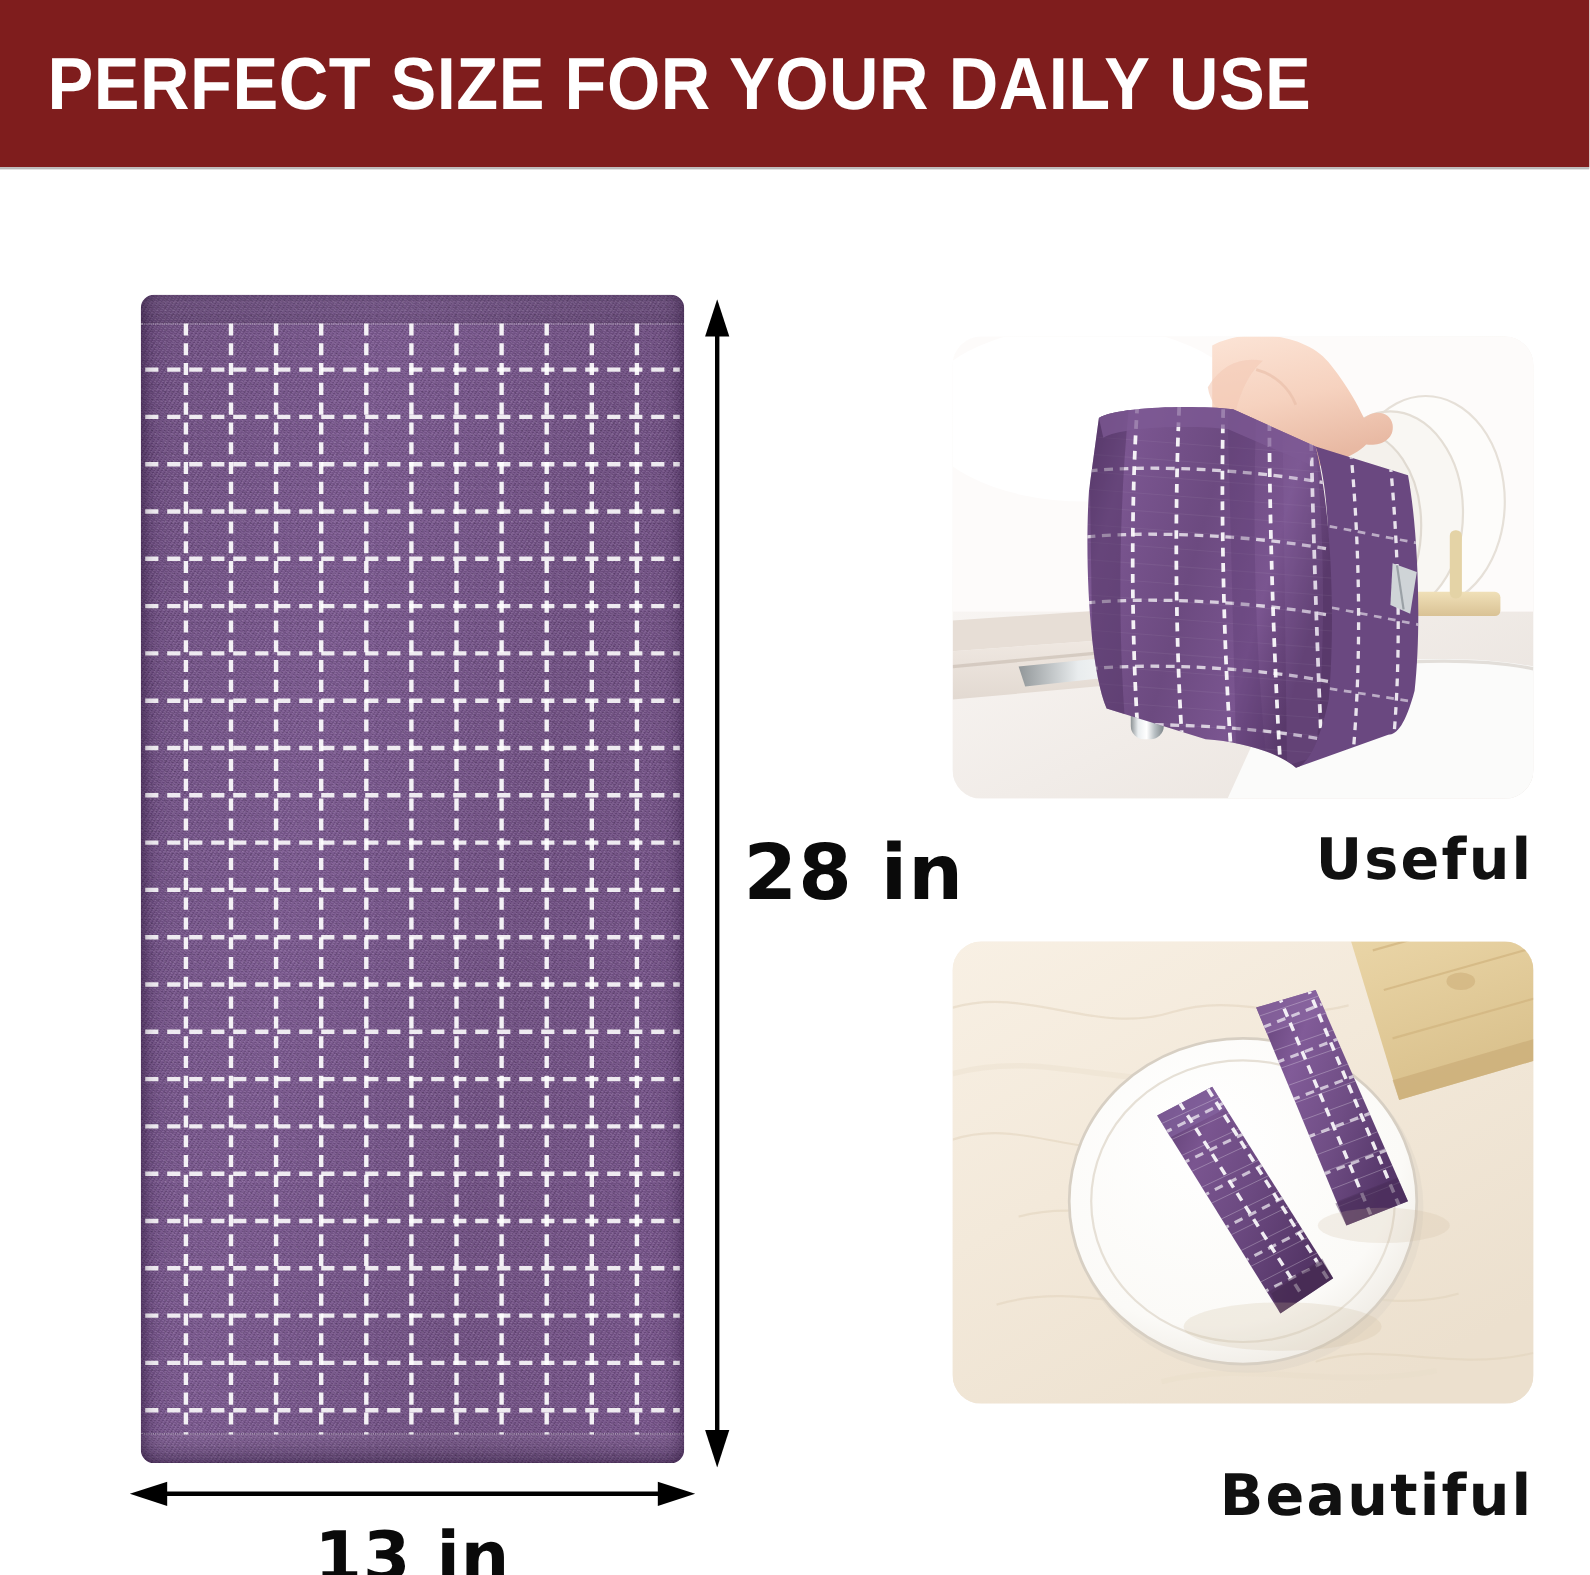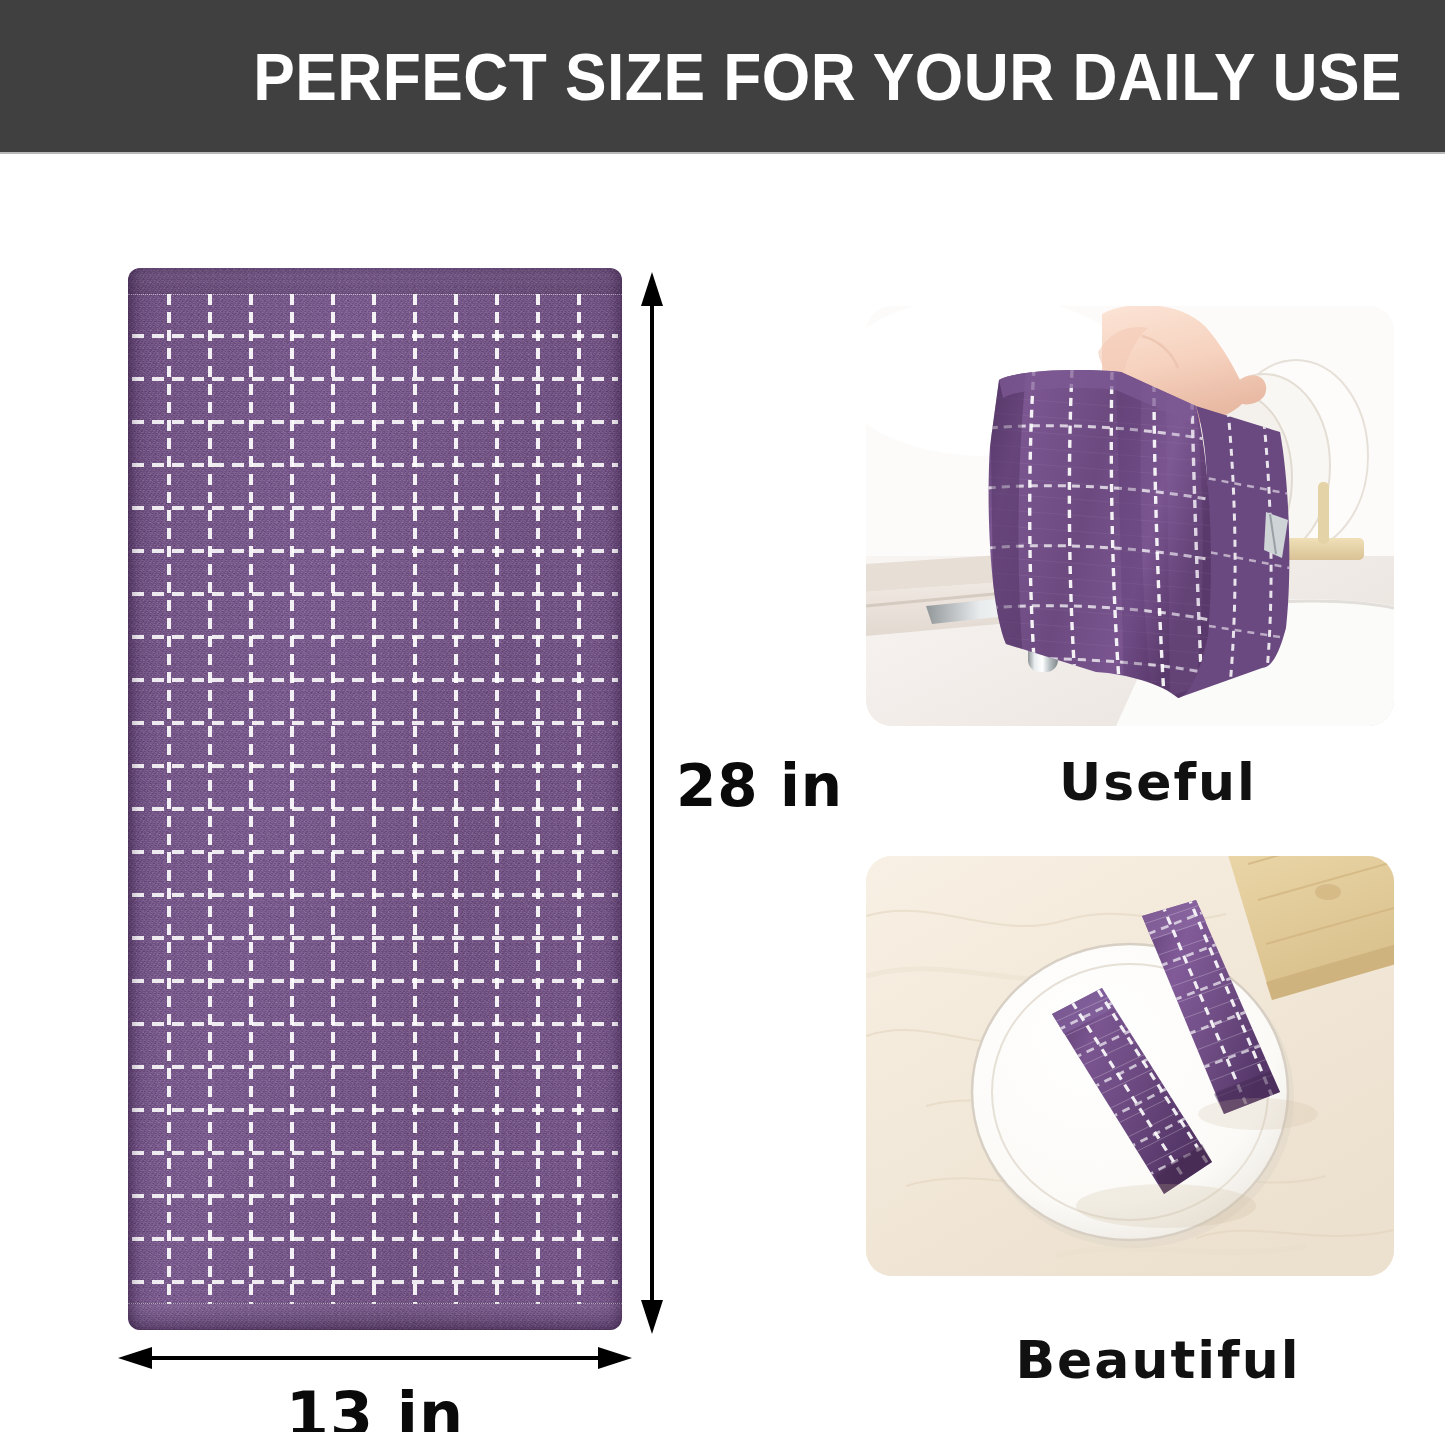--- a/index.html
+++ b/index.html
@@ -14,24 +14,24 @@
     overflow: hidden;
     font-family: "Liberation Sans", sans-serif;
   }
 
   
   #header-banner {
     position: absolute;
     left: 0; top: 0;
     width: 1445px;
     height: 152px;
-    background: #404040;
+    background: #7f1d1d;
     display: flex;
     align-items: center;
-    justify-content: flex-end;
+    justify-content: flex-start;
   }
   #header-title {
     color: #ffffff;
     font-family: "Liberation Sans Narrow", "Liberation Sans", sans-serif;
     font-size: 67px;
     font-weight: bold;
     letter-spacing: 0.5px;
     transform: scaleX(0.93);
     white-space: nowrap;
     line-height: 1;
@@ -131,21 +131,21 @@
     position: absolute;
     left: 118px;
     top: 1334px;
     width: 514px;
     height: 48px;
   }
   #label-height {
     position: absolute;
     left: 676px;
     top: 752px;
-    font-size: 58px;
+    font-size: 70px;
     font-weight: bold;
     color: #0a0a0a;
     letter-spacing: 1px;
     white-space: nowrap;
     font-family: "DejaVu Sans", sans-serif;
   }
   #label-width {
     position: absolute;
     left: 128px;
     top: 1378px;
@@ -173,23 +173,23 @@
   }
   #panel-beautiful {
     left: 866px;
     top: 856px;
     width: 528px;
     height: 420px;
     background: linear-gradient(150deg, #f6eee2 0%, #f3e9dc 45%, #efe3d4 100%);
   }
   .panel-caption {
     position: absolute;
-    left: 894px;
+    left: 866px;
     width: 528px;
-    text-align: center;
+    text-align: right;
     font-size: 52px;
     font-weight: bold;
     color: #111111;
     letter-spacing: 2px;
     font-family: "DejaVu Sans", sans-serif;
   }
   #caption-useful   { top: 752px; }
   #caption-beautiful{ top: 1302px; margin-top: 28px; }
 
   .photo-svg { display: block; width: 100%; height: 100%; }

